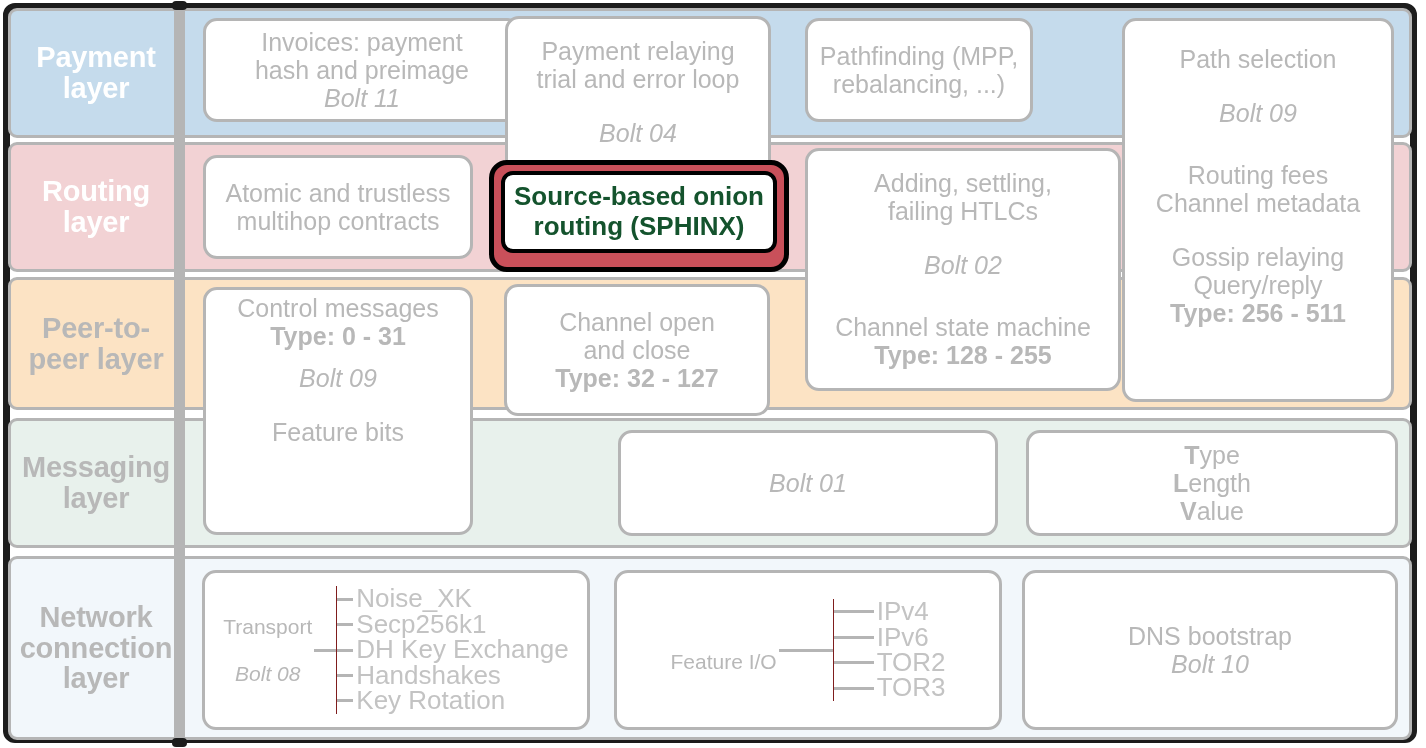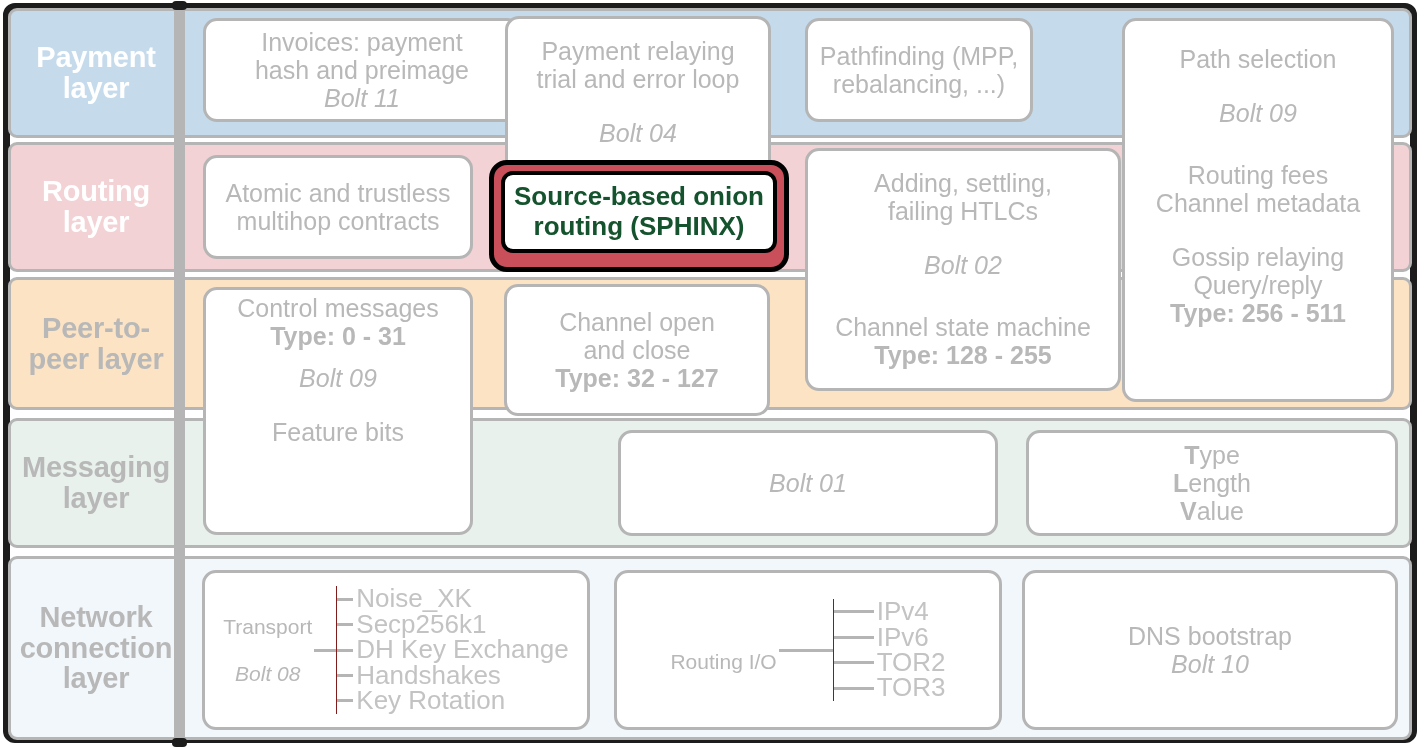--- a/index.html
+++ b/index.html
@@ -330,21 +330,21 @@
           <span class="branch-line"></span>
           <span class="branch-label">Key Rotation</span>
         </div>
       </div>
     </div>
   </div>
 
   <div class="card" style="left:614px; top:570px; width:388px; height:160px; padding:0;">
     <div class="tree tree-compact">
       <div class="tree-root">
-        <span>Routing I/O</span>
+        <span>Feature I/O</span>
       </div>
       <div class="tree-stem" style="width:54px;"></div>
       <div class="tree-branches">
         <div class="branch">
           <span class="branch-line" style="width:40px;"></span>
           <span class="branch-label">IPv4</span>
         </div>
         <div class="branch">
           <span class="branch-line" style="width:40px;"></span>
           <span class="branch-label">IPv6</span>

